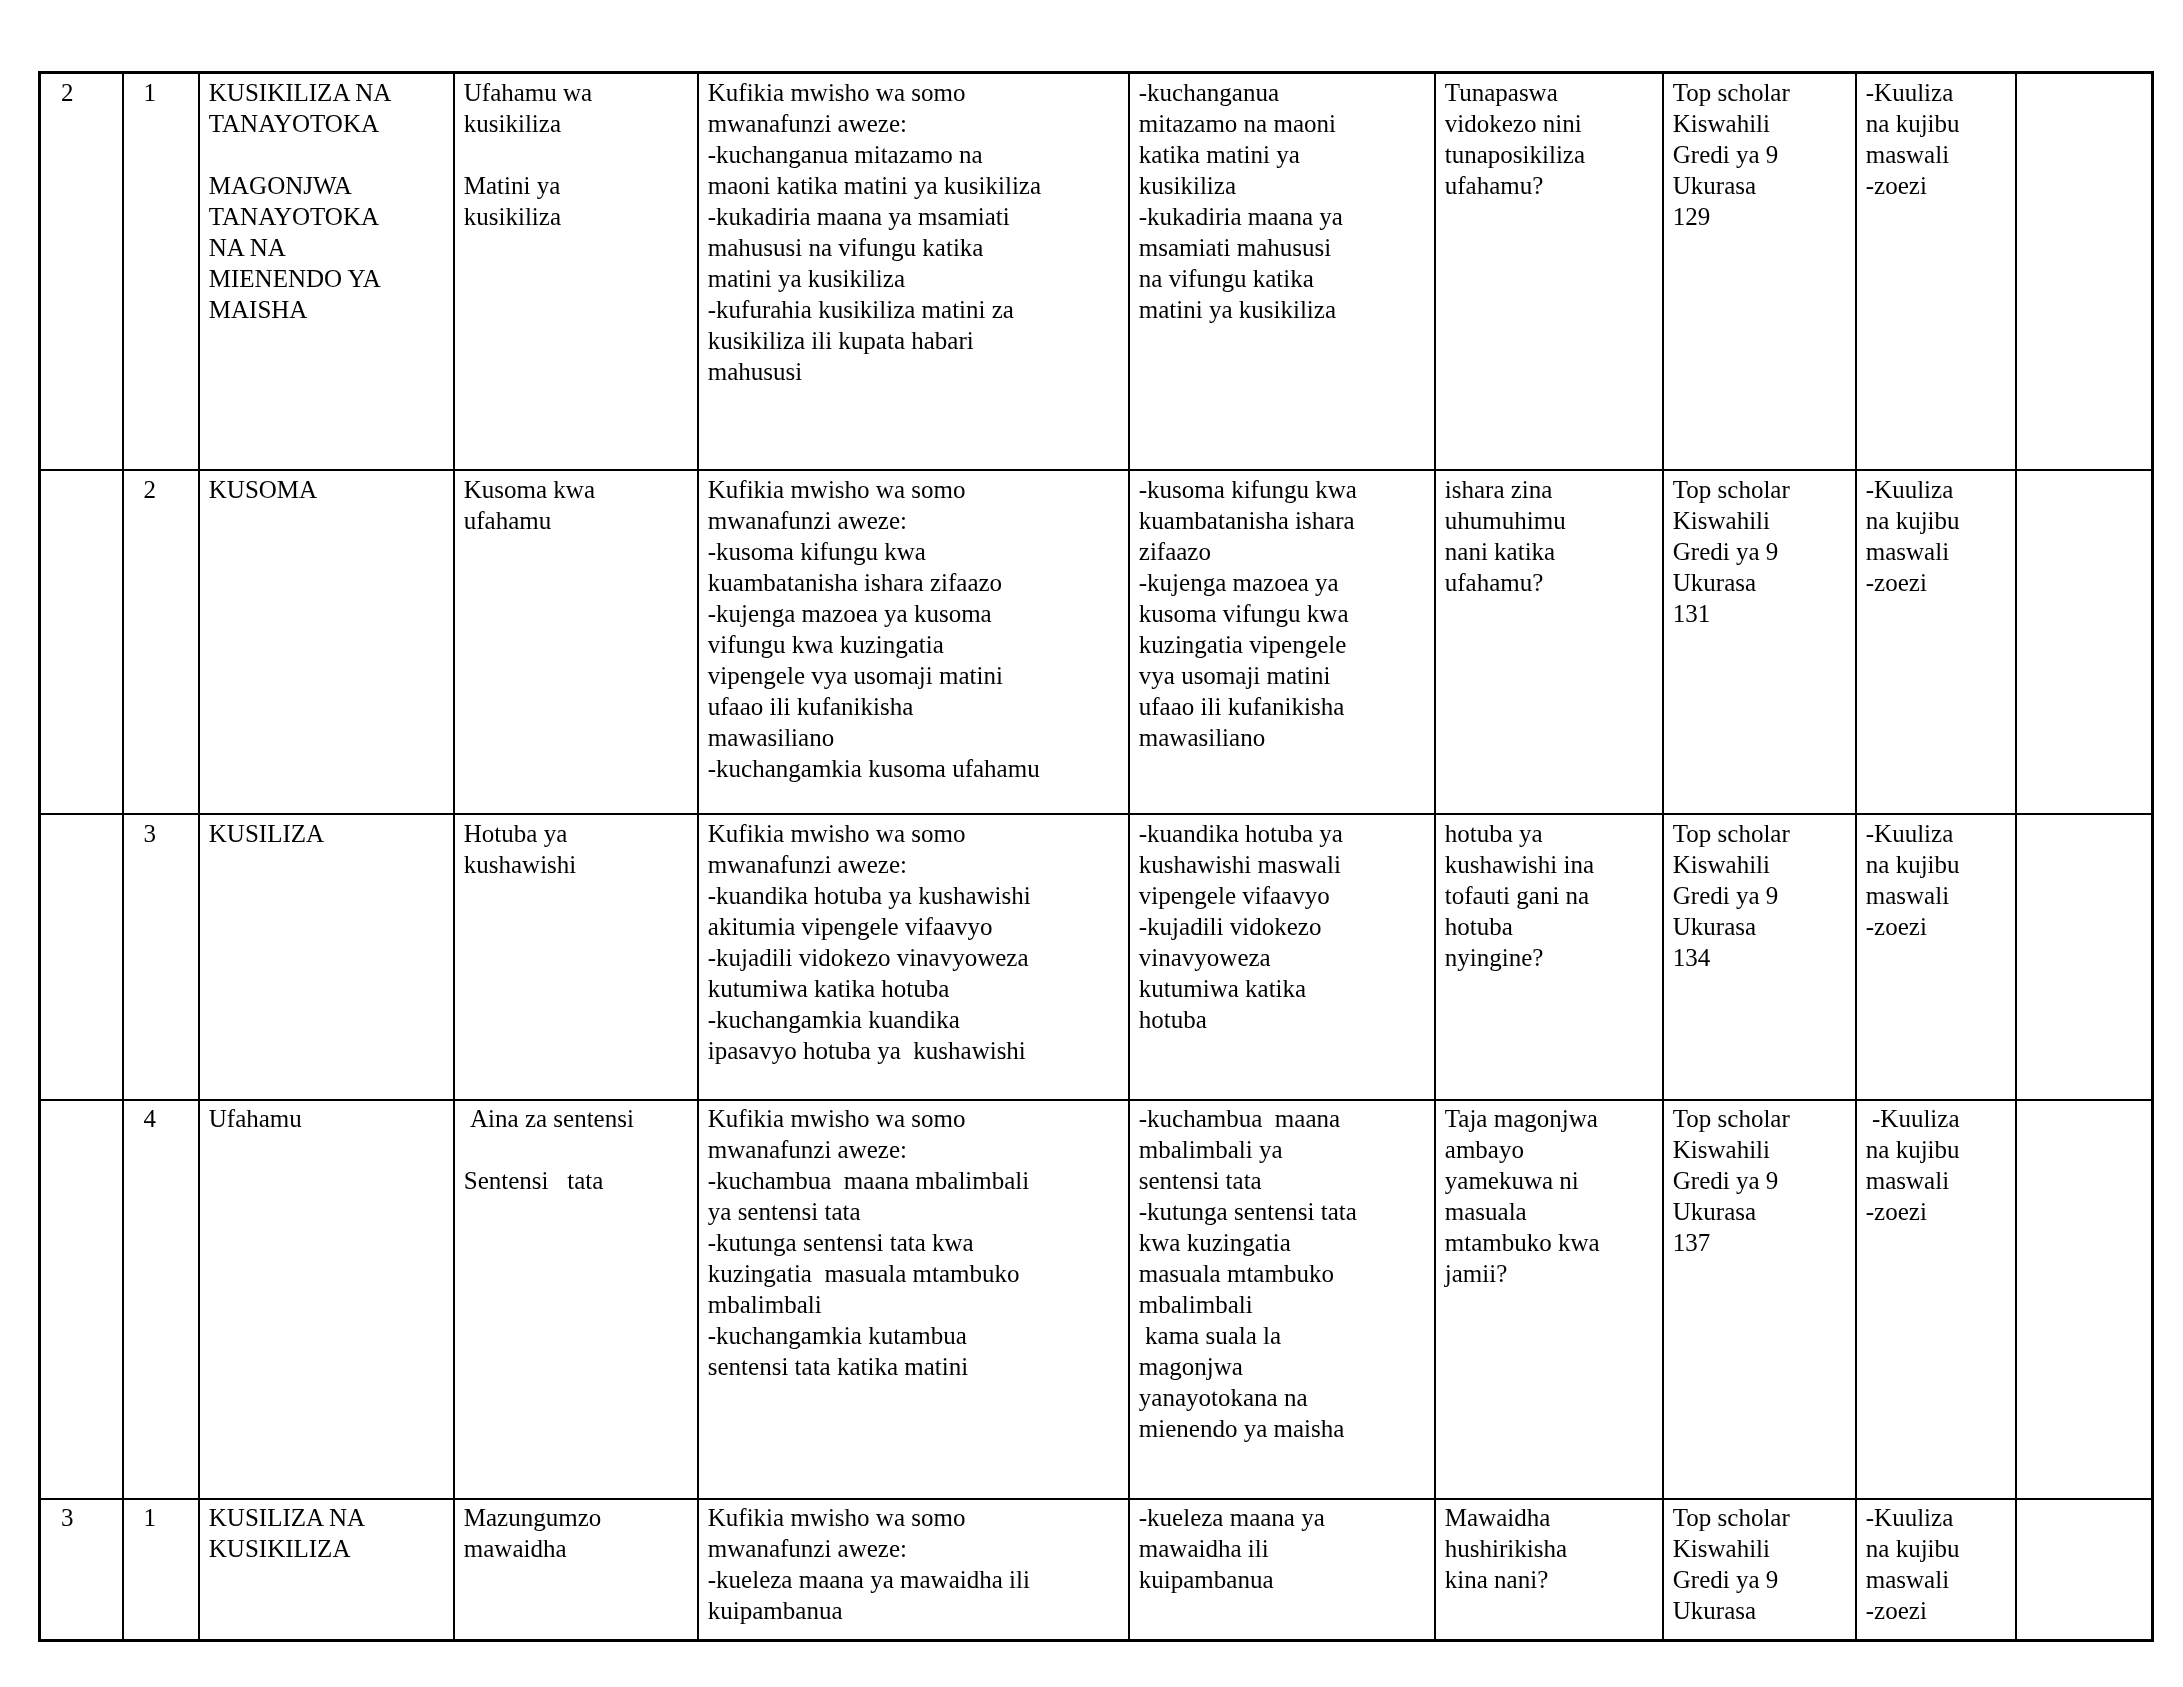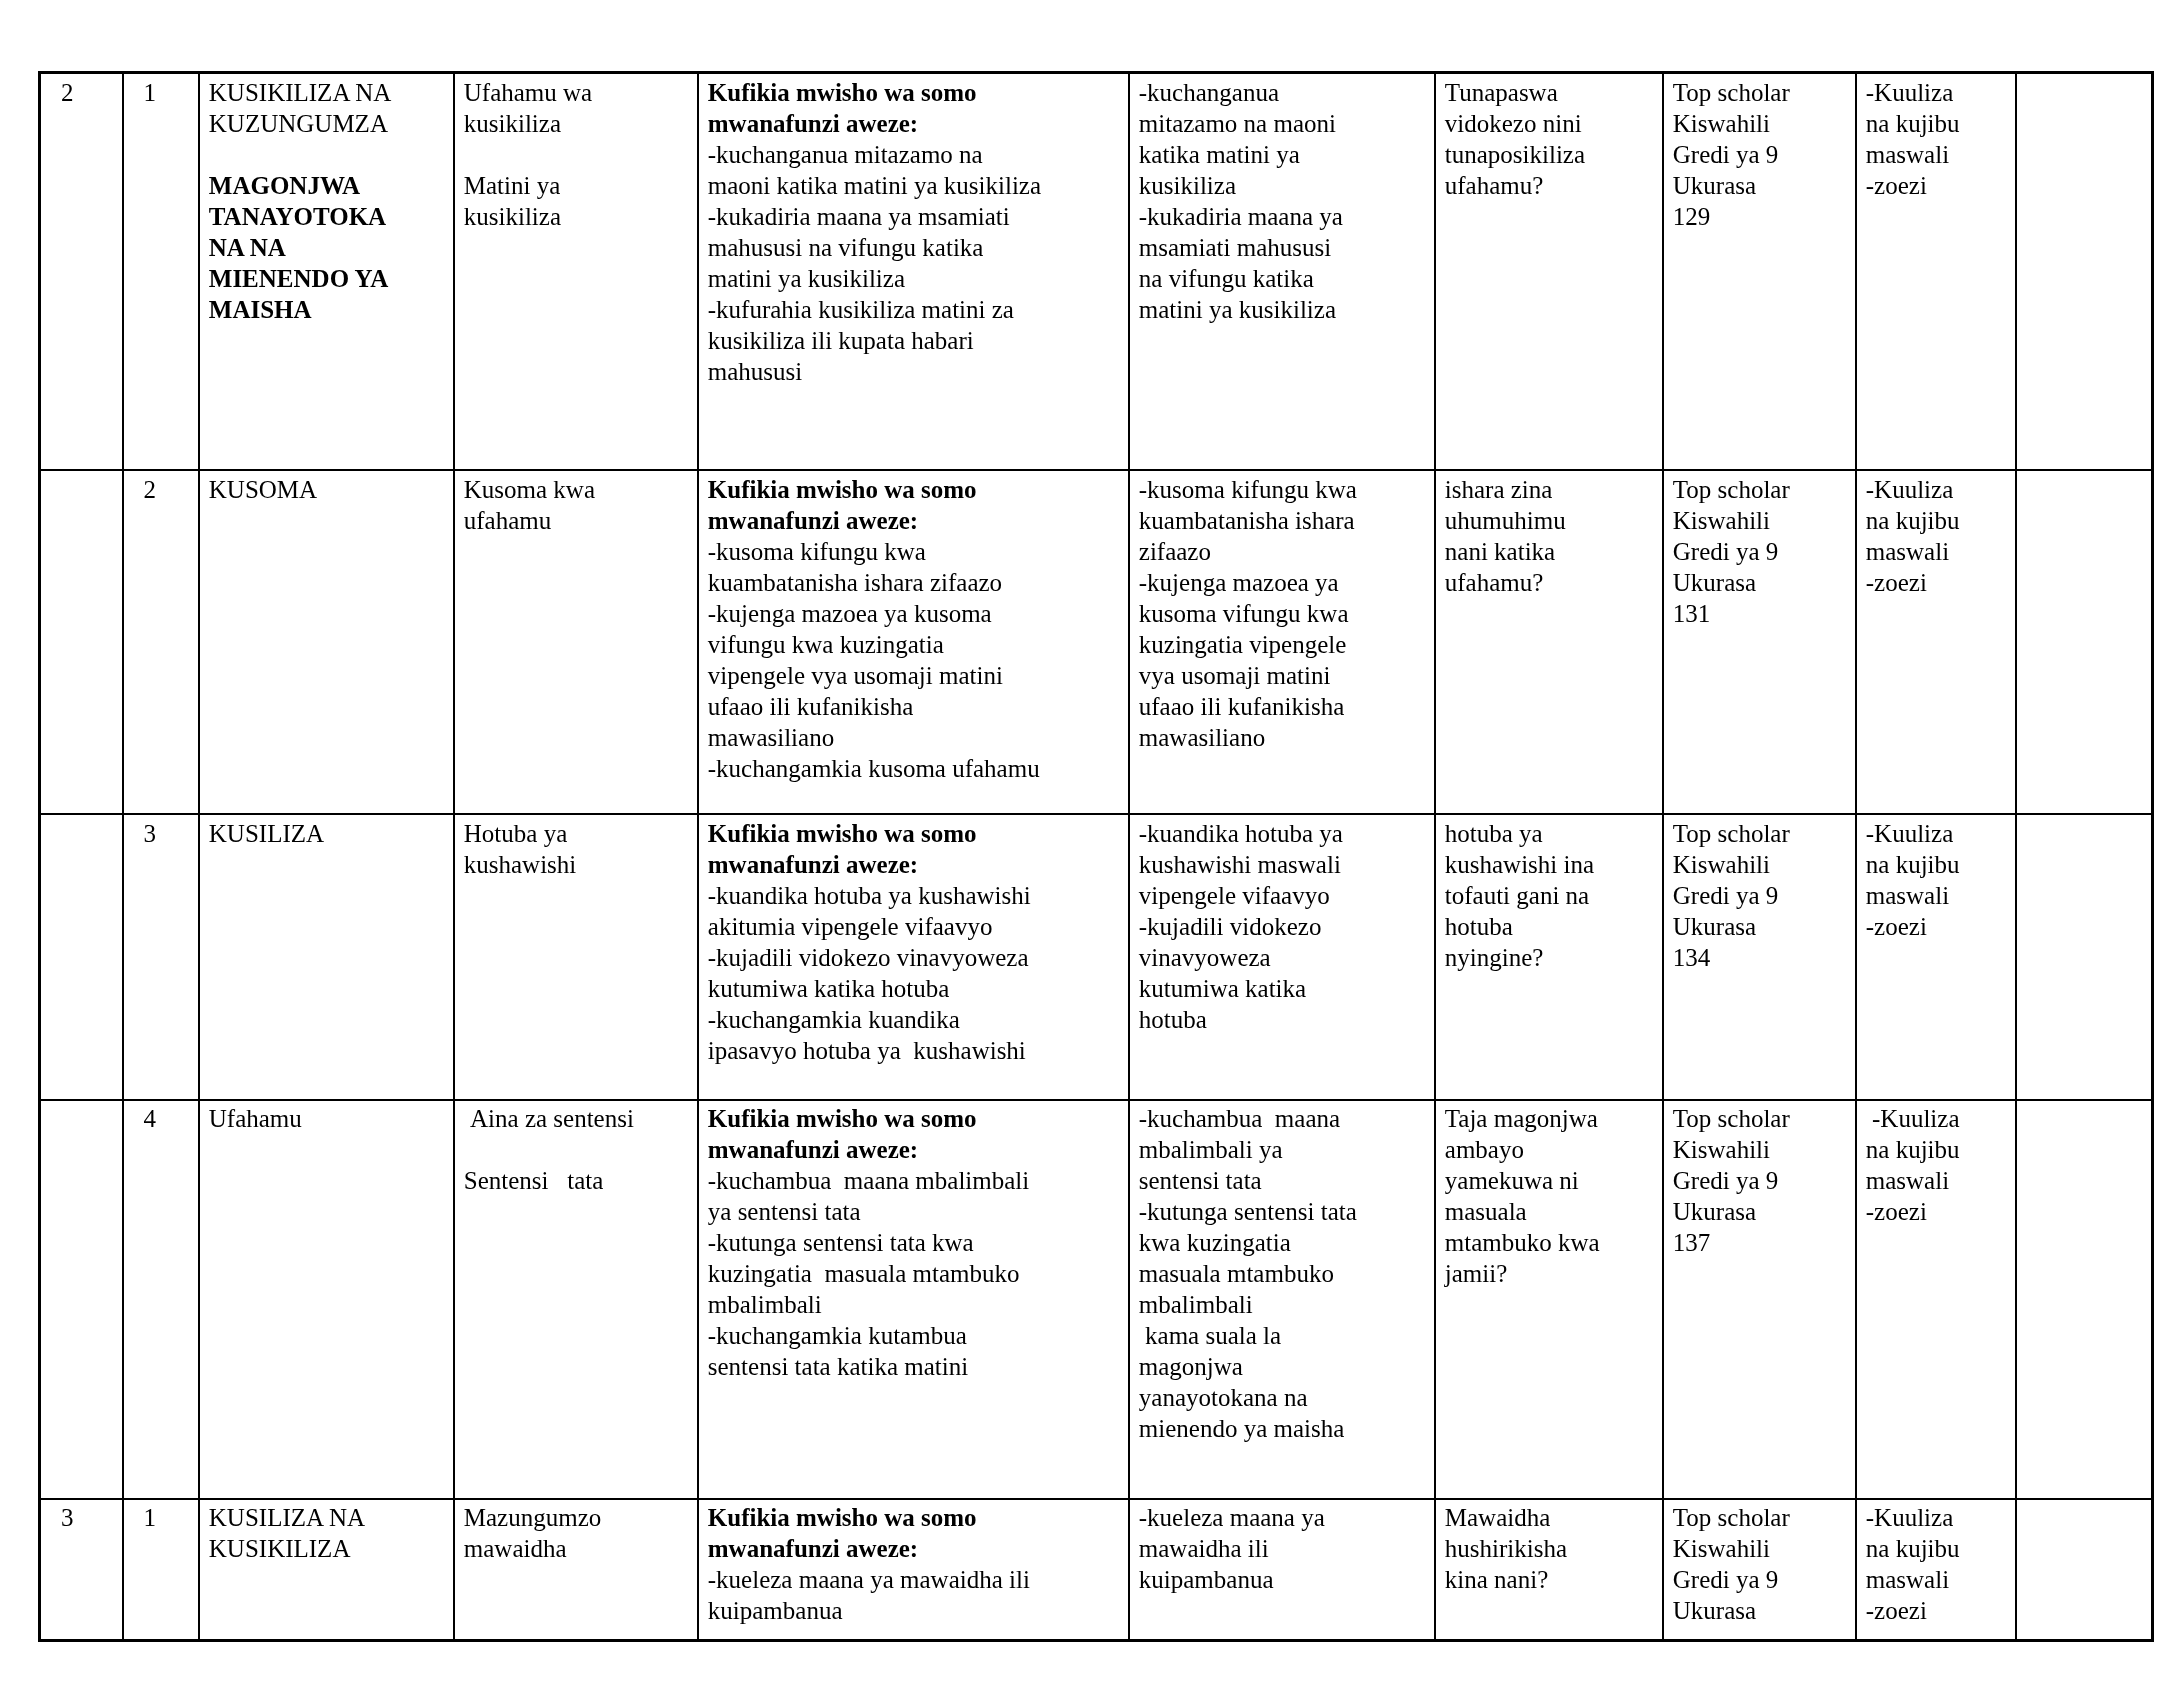--- a/index.html
+++ b/index.html
@@ -36,21 +36,21 @@
     overflow: hidden;
   }
   td.num {
     padding-left: 20px;
   }
   .txt {
     white-space: pre-wrap;
     word-wrap: break-word;
   }
   .bold {
-    font-weight: bold;
+    font-weight: normal;
   }
   .gap47 {
     height: 31px;
   }
   tr.r1 td { height: 390px; }
   tr.r2 td { height: 337px; }
   tr.r3 td { height: 278px; }
   tr.r4 td { height: 392px; }
   tr.r5 td { height: 134px; }
 </style>
@@ -75,21 +75,21 @@
     <tbody>
         <tr class="r1">
       <td class="num">
             <div class="txt">2</div>
           </td>
       <td class="num">
             <div class="txt">1</div>
           </td>
       <td>
         <div class="txt">KUSIKILIZA NA
-KUZUNGUMZA</div>
+TANAYOTOKA</div>
         <div class="gap47"></div>
         <div class="txt bold">MAGONJWA
 TANAYOTOKA
 NA NA
 MIENENDO YA
 MAISHA</div>
       </td>
       <td>
             <div class="txt">Ufahamu wa
 kusikiliza

